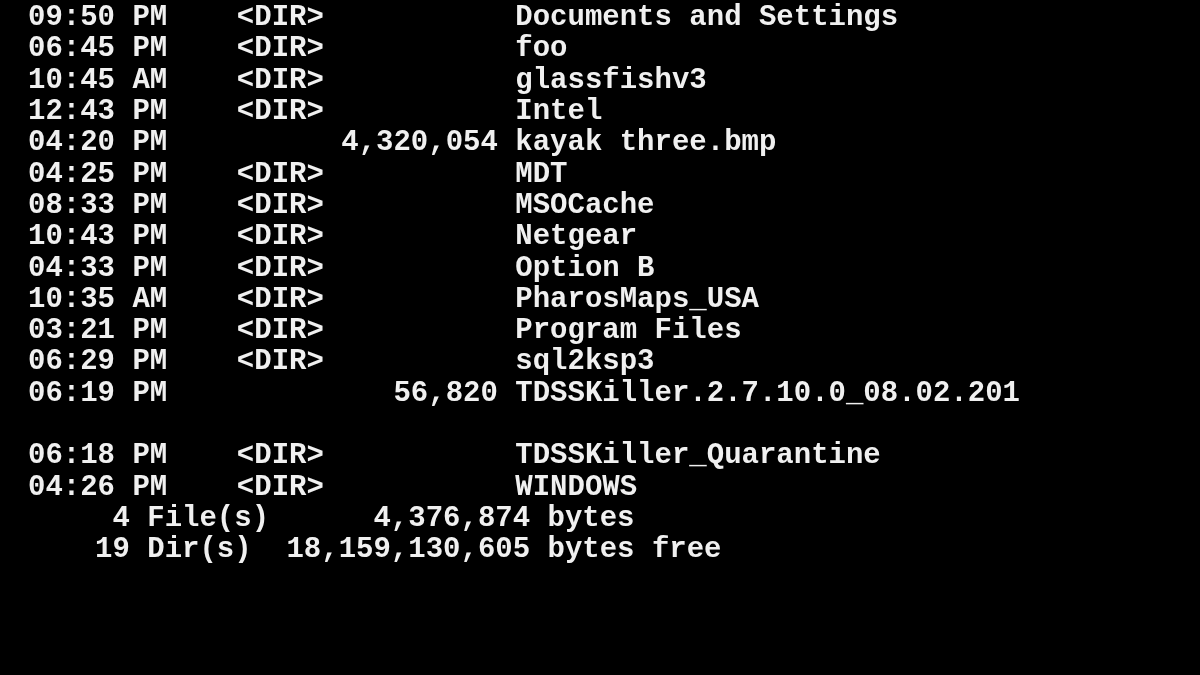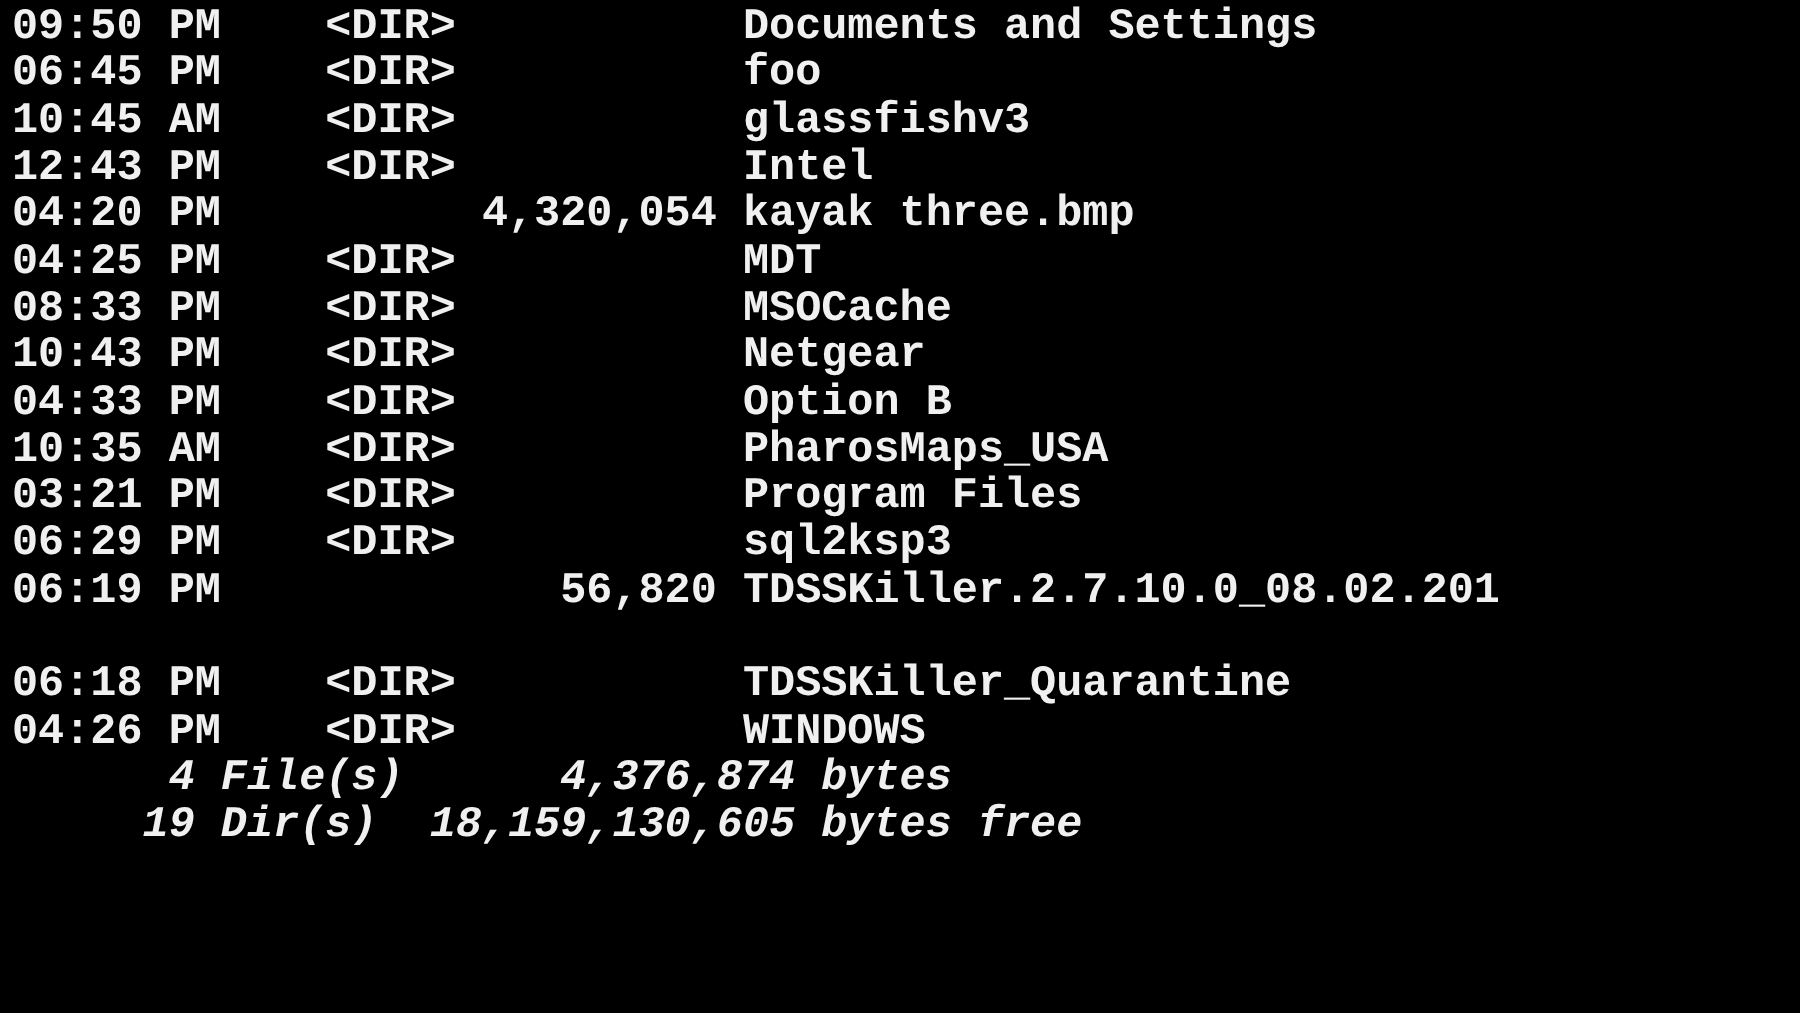--- a/index.html
+++ b/index.html
@@ -18,24 +18,24 @@
       height: 675px;
       overflow: hidden;
       padding: 2px 0 0 8px;
       letter-spacing: 0px;
     }
     .dir-listing {
       white-space: pre;
     }
     .row {
       white-space: pre;
+      margin-left: 20px;
     }
     .summary {
       white-space: pre;
-      font-style: italic;
     }
   </style>
 </head>
 <body>
 
 <div class="dir-listing" id="listing"><div class="row"><span>09:50 PM    </span><span>&lt;DIR&gt;</span><span>          </span><span> </span><span>Documents and Settings</span></div><div class="row"><span>06:45 PM    </span><span>&lt;DIR&gt;</span><span>          </span><span> </span><span>foo</span></div><div class="row"><span>10:45 AM    </span><span>&lt;DIR&gt;</span><span>          </span><span> </span><span>glassfishv3</span></div><div class="row"><span>12:43 PM    </span><span>&lt;DIR&gt;</span><span>          </span><span> </span><span>Intel</span></div><div class="row"><span>04:20 PM    </span><span>     </span><span> 4,320,054</span><span> </span><span>kayak three.bmp</span></div><div class="row"><span>04:25 PM    </span><span>&lt;DIR&gt;</span><span>          </span><span> </span><span>MDT</span></div><div class="row"><span>08:33 PM    </span><span>&lt;DIR&gt;</span><span>          </span><span> </span><span>MSOCache</span></div><div class="row"><span>10:43 PM    </span><span>&lt;DIR&gt;</span><span>          </span><span> </span><span>Netgear</span></div><div class="row"><span>04:33 PM    </span><span>&lt;DIR&gt;</span><span>          </span><span> </span><span>Option B</span></div><div class="row"><span>10:35 AM    </span><span>&lt;DIR&gt;</span><span>          </span><span> </span><span>PharosMaps_USA</span></div><div class="row"><span>03:21 PM    </span><span>&lt;DIR&gt;</span><span>          </span><span> </span><span>Program Files</span></div><div class="row"><span>06:29 PM    </span><span>&lt;DIR&gt;</span><span>          </span><span> </span><span>sql2ksp3</span></div><div class="row"><span>06:19 PM    </span><span>     </span><span>    56,820</span><span> </span><span>TDSSKiller.2.7.10.0_08.02.201</span></div><div class="row"> </div><div class="row"><span>06:18 PM    </span><span>&lt;DIR&gt;</span><span>          </span><span> </span><span>TDSSKiller_Quarantine</span></div><div class="row"><span>04:26 PM    </span><span>&lt;DIR&gt;</span><span>          </span><span> </span><span>WINDOWS</span></div></div>
 <div class="summary">      4 File(s)      4,376,874 bytes</div>
 <div class="summary">     19 Dir(s)  18,159,130,605 bytes free</div>
 
 </body></html>

